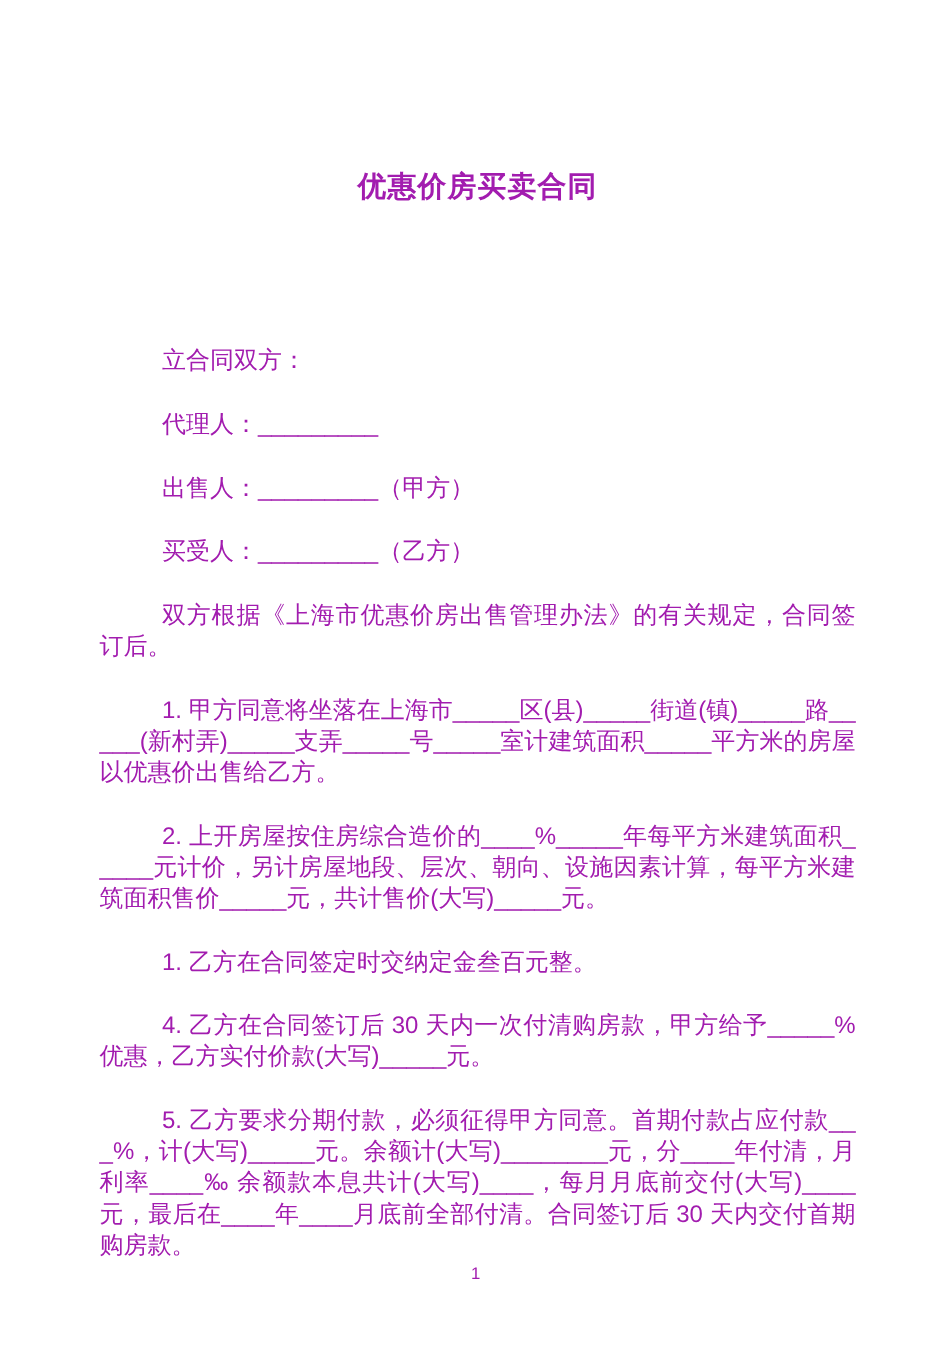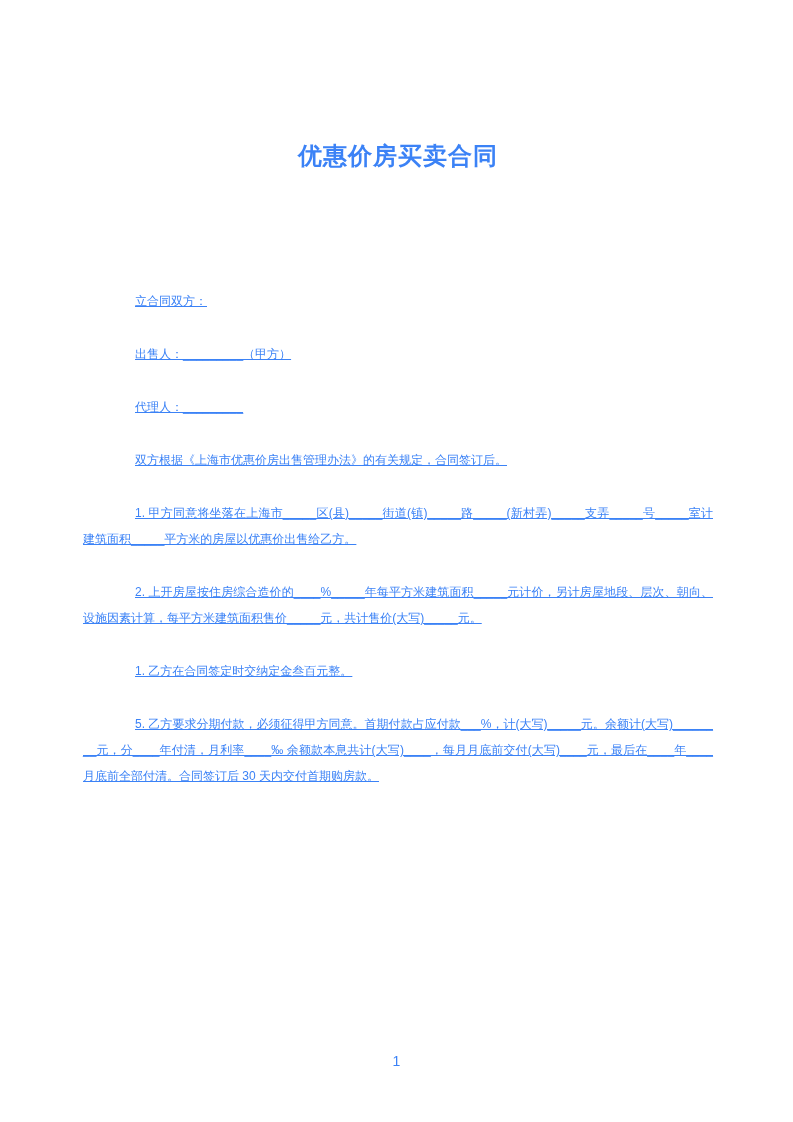--- a/index.html
+++ b/index.html
@@ -9,39 +9,38 @@
   }
   .page {
     position: relative;
     width: 793px;
     height: 1122px;
     margin: 0 auto;
     background: #ffffff;
     box-sizing: border-box;
     padding: 141px 80px 0 83px;
     font-family: "Liberation Sans", sans-serif;
-    color: #3b82f6;
+    color: #a21caf;
     overflow: hidden;
   }
   .title {
     margin: 0;
     font-size: 24px;
     font-weight: 700;
     line-height: 30px;
     text-align: center;
     letter-spacing: 1px;
   }
   .para {
     margin: 27px 0 0 0;
-    font-size: 12px;
+    font-size: 20px;
     line-height: 26px;
     text-align: justify;
     text-indent: 52px;
     word-break: break-all;
-    text-decoration: underline;
   }
   .para.first {
     margin-top: 117px;
   }
   .page-number {
     position: absolute;
     bottom: 54px;
     left: 0;
     width: 100%;
     text-align: center;
@@ -49,22 +48,24 @@
     line-height: 14px;
   }
 </style>
 </head>
 <body>
 
 <div class="page">
   <h1 class="title">优惠价房买卖合同</h1>
 
   <p class="para first">立合同双方：</p>
+  <p class="para">代理人：_________</p>
   <p class="para">出售人：_________（甲方）</p>
-  <p class="para">代理人：_________</p>
+  <p class="para">买受人：_________（乙方）</p>
   <p class="para">双方根据《上海市优惠价房出售管理办法》的有关规定，合同签订后。</p>
   <p class="para">1. 甲方同意将坐落在上海市_____区(县)_____街道(镇)_____路_____(新村弄)_____支弄_____号_____室计建筑面积_____平方米的房屋以优惠价出售给乙方。</p>
   <p class="para">2. 上开房屋按住房综合造价的____%_____年每平方米建筑面积_____元计价，另计房屋地段、层次、朝向、设施因素计算，每平方米建筑面积售价_____元，共计售价(大写)_____元。</p>
   <p class="para">1. 乙方在合同签定时交纳定金叁百元整。</p>
+  <p class="para">4. 乙方在合同签订后 30 天内一次付清购房款，甲方给予_____%优惠，乙方实付价款(大写)_____元。</p>
   <p class="para">5. 乙方要求分期付款，必须征得甲方同意。首期付款占应付款___%，计(大写)_____元。余额计(大写)________元，分____年付清，月利率____‰ 余额款本息共计(大写)____，每月月底前交付(大写)____元，最后在____年____月底前全部付清。合同签订后 30 天内交付首期购房款。</p>
 
   <div class="page-number">1</div>
 </div>
 
 </body></html>

